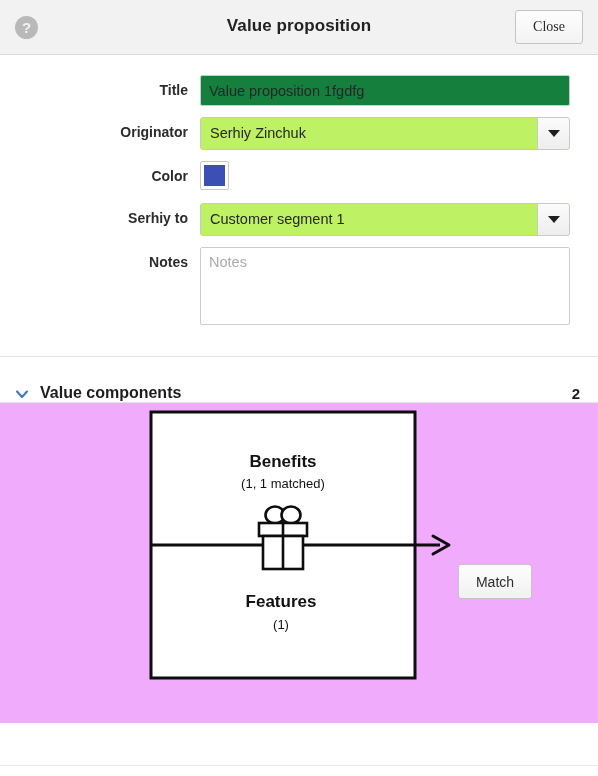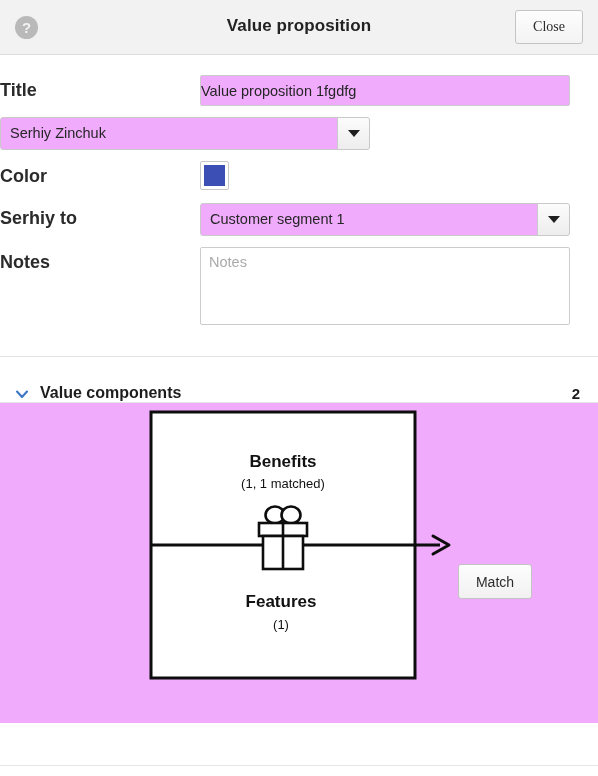--- a/index.html
+++ b/index.html
@@ -72,52 +72,53 @@
     padding: 20px 0 16px 0;
     background: #ffffff;
   }
   .form-row {
     display: flex;
     align-items: flex-start;
     margin-bottom: 11px;
   }
   .form-label {
     width: 200px;
+    text-align: right;
     padding-right: 12px;
     box-sizing: border-box;
-    font-size: 18px;
+    font-size: 14px;
     font-weight: bold;
     color: #2b2b2b;
     line-height: 31px;
   }
   .field-wrap {
     position: relative;
     width: 370px;
   }
   .text-input {
     width: 100%;
     height: 31px;
     box-sizing: border-box;
-    padding: 4px 0;
+    padding: 4px 8px;
     border: 1px solid #cccccc;
     border-radius: 2px;
-    background: #f0abfc;
+    background: #15803d;
     font-family: "Liberation Sans", sans-serif;
     font-size: 14.5px;
     color: #262626;
     outline: none;
   }
   .select-box {
     position: relative;
     width: 100%;
     height: 33px;
     box-sizing: border-box;
     border: 1px solid #c9c9c9;
     border-radius: 3px;
-    background: #f0abfc;
+    background: #bef264;
     cursor: pointer;
   }
   .select-value {
     position: absolute;
     left: 9px;
     top: 0;
     line-height: 31px;
     font-size: 14.5px;
     color: #262626;
   }
@@ -262,20 +263,21 @@
 <div class="form-section">
 
   <div class="form-row">
     <div class="form-label">Title</div>
     <div class="field-wrap">
       <input class="text-input" type="text" value="Value proposition 1fgdfg" style="">
     </div>
   </div>
 
   <div class="form-row">
+    <div class="form-label">Originator</div>
     <div class="field-wrap">
       <div class="select-box">
         <span class="select-value">Serhiy Zinchuk</span>
         <span class="select-arrow">
             <i></i>
           </span>
       </div>
     </div>
   </div>
 

